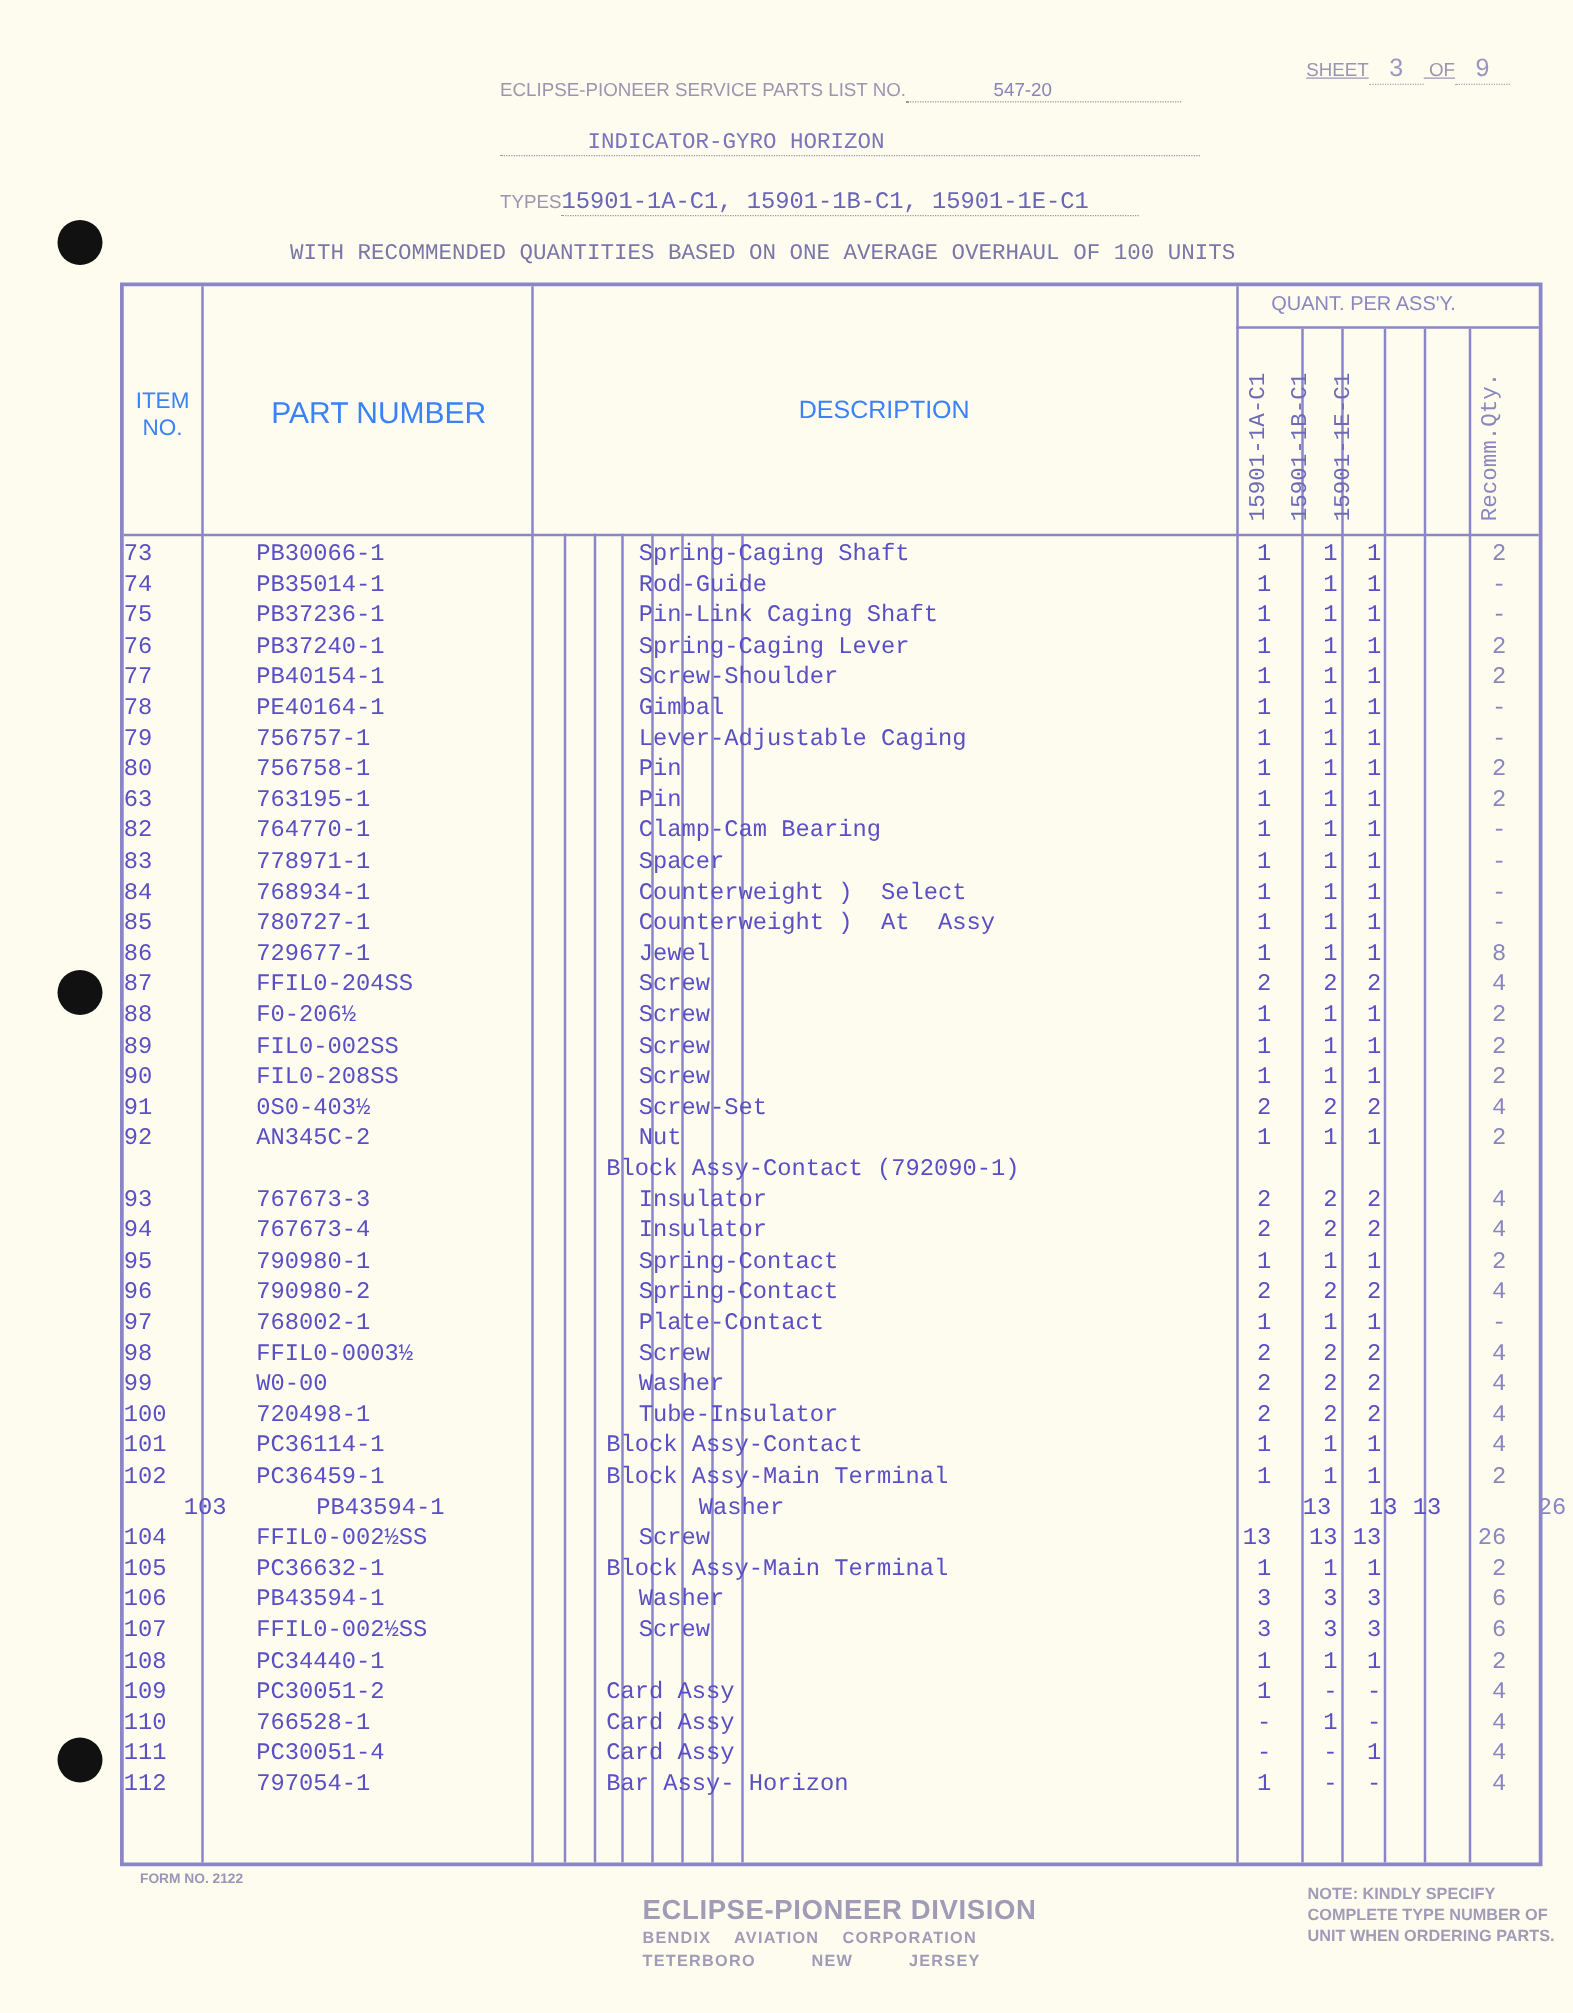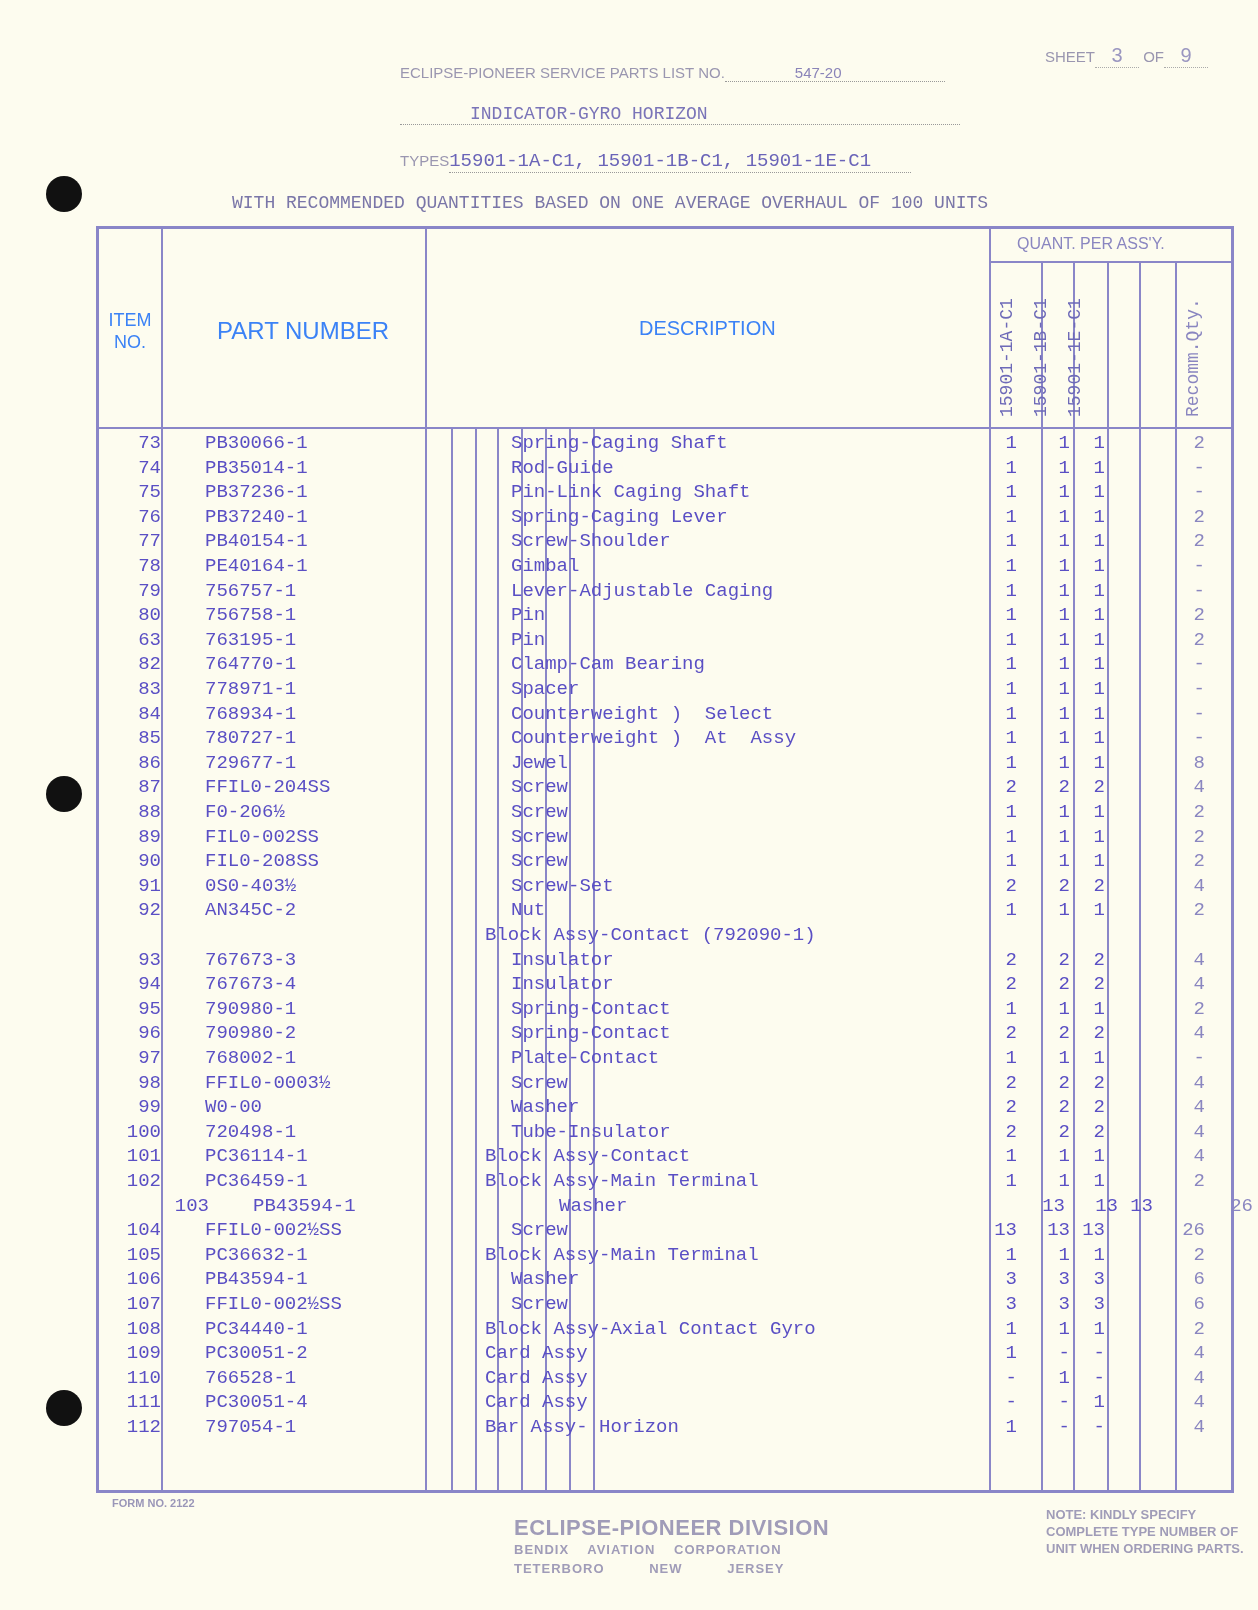--- a/index.html
+++ b/index.html
@@ -7,37 +7,37 @@
     width:1258px; height:1610px; background:#fdfcef;
     position:relative; overflow:hidden;
     color:#5a4fc4;
     font-family:"Liberation Mono", "DejaVu Sans Mono", monospace;
   }
   .sans { font-family:"Liberation Sans", "DejaVu Sans", sans-serif; }
   .grey { color:#9a96b0; }
   .hole { position:absolute; width:36px; height:36px; border-radius:50%; background:#111; left:46px; }
   .abs { position:absolute; }
   
-  #sheet { right:50px; top:44px; font-size:15px; }
+  #sheet { right:50px; top:44px; font-size:15px;text-decoration:underline; }
   #sheet span.v { display:inline-block; width:44px; text-align:center; border-bottom:1px dotted #aaa; color:#9a96c0; font-size:20px; }
   #title-line { left:400px; top:64px; font-size:15px; }
   #title-line .no { display:inline-block; width:150px; text-align:left; padding-left:70px; border-bottom:1px dotted #999; font-size:15px; color:#8a84b8; }
   #subtitle { left:400px; top:104px; width:560px; border-bottom:1px dotted #999; font-size:18px; color:#7a74b8; padding-left:70px; box-sizing:border-box; }
   #types { left:400px; top:150px; font-size:15px; }
   #types .v { font-size:19px; color:#6a64b8; border-bottom:1px dotted #999; padding-right:40px; }
   #basis { left:232px; top:193px; font-size:18px; color:#7a76a8; }
   
   #table { left:96px; top:226px; width:1138px; height:1267px; border:3px solid #8a86c8; box-sizing:border-box; }
   .vline { position:absolute; top:0; bottom:0; border-left:2px solid #8a86c8; }
   .hline { position:absolute; left:0; right:0; border-top:2px solid #8a86c8; }
   .hdr { position:absolute; font-size:18px; color:#3b82f6; }
   .rot { position:absolute; transform:rotate(-90deg); transform-origin:left top; white-space:nowrap; font-size:18px; color:#6e6ab8; }
   .row { position:absolute; left:0; right:0; height:25px; font-size:19px; line-height:25px; }
   .row span { position:absolute; white-space:pre; }
-  .c-item { left:0; width:62px; text-align:right; }
+  .c-item { left:0; width:62px; }
   .c-part { left:106px; }
   .c-desc { left:408px; }
   .c-desc.indent { left:412px; }
   .c-desc.top { left:386px; }
   .c-q1 { left:890px; width:28px; text-align:right; }
   .c-q2 { left:943px; width:28px; text-align:right; }
   .c-q3 { left:978px; width:28px; text-align:right; }
   .c-rec { left:1076px; width:30px; text-align:right; color:#8a86c0; }
   #footer-form { left:112px; top:1497px; font-size:11px; font-weight:bold; color:#9a96b8; }
   #footer-div { left:514px; top:1515px; font-size:22px; font-weight:bold; color:#a09cb8; letter-spacing:0.5px; }
@@ -424,21 +424,20 @@
         <span class="c-part">FFIL0-002½SS</span>
         <span class="c-desc indent">Screw</span>
         <span class="c-q1">3</span>
         <span class="c-q2">3</span>
         <span class="c-q3">3</span>
         <span class="c-rec">6</span>
       </div>
       <div class="row" style="top: 885.6px;">
         <span class="c-item">108</span>
         <span class="c-part">PC34440-1</span>
-        <span class="c-desc top">Block Assy-Axial Contact Gyro</span>
         <span class="c-q1">1</span>
         <span class="c-q2">1</span>
         <span class="c-q3">1</span>
         <span class="c-rec">2</span>
       </div>
       <div class="row" style="top: 910.2px;">
         <span class="c-item">109</span>
         <span class="c-part">PC30051-2</span>
         <span class="c-desc top">Card Assy</span>
         <span class="c-q1">1</span>

